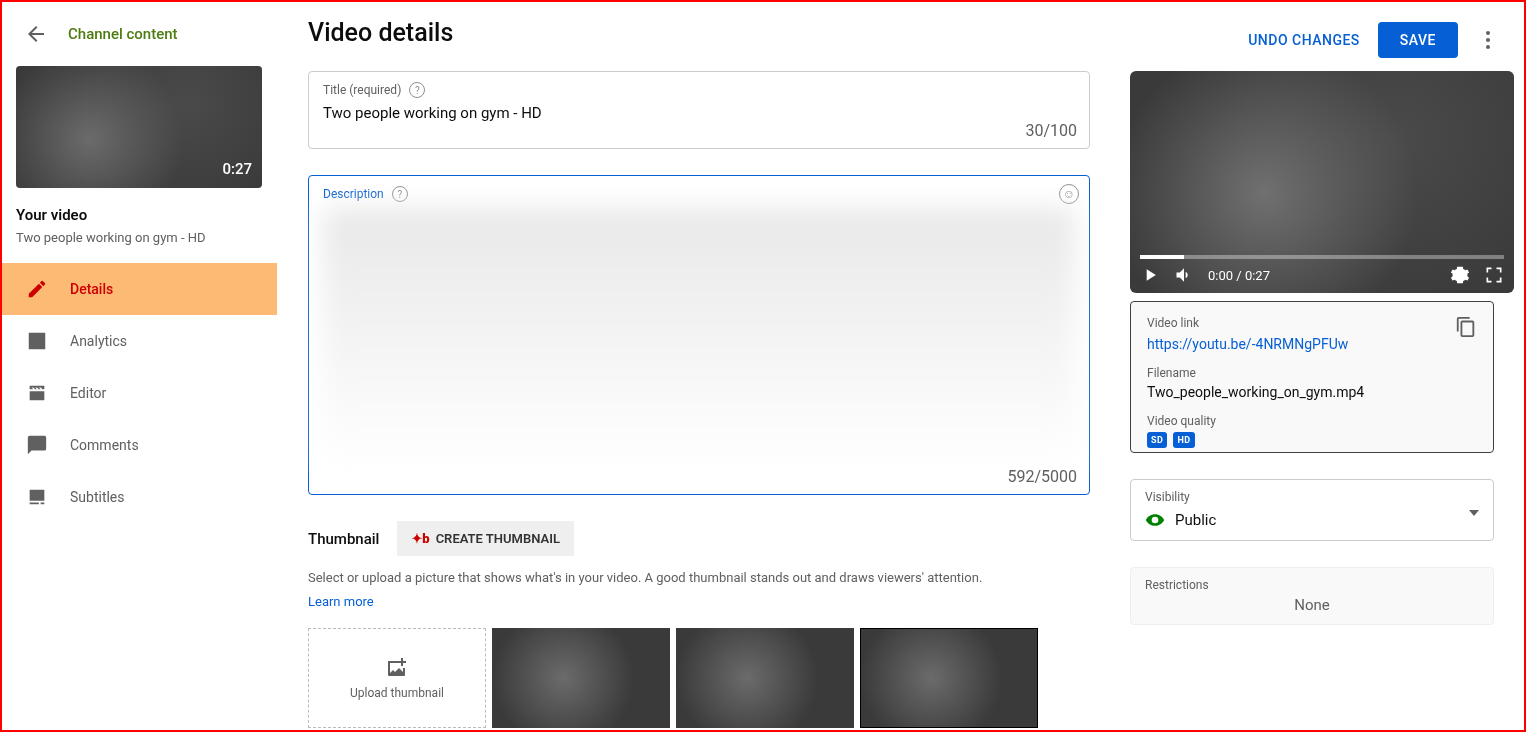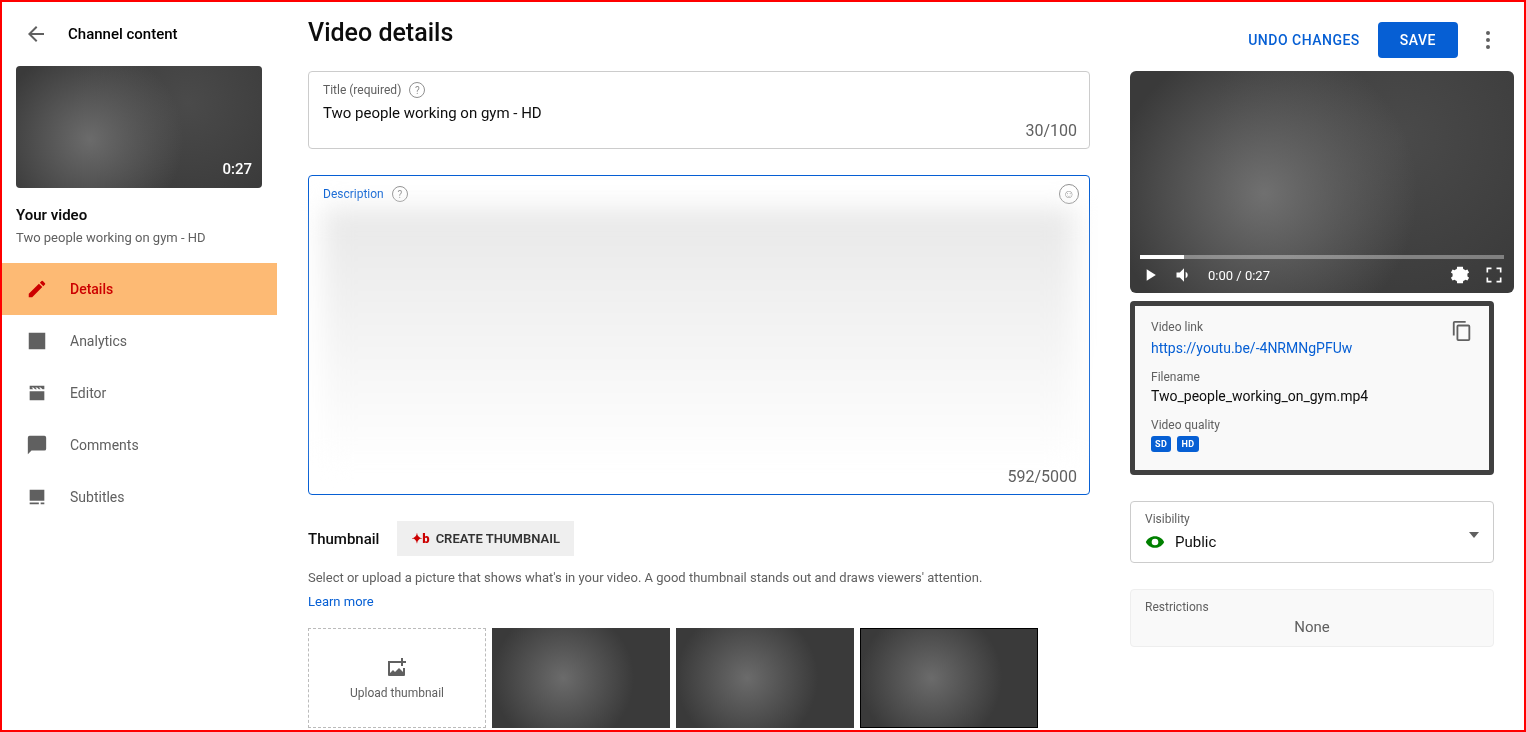--- a/index.html
+++ b/index.html
@@ -3,21 +3,21 @@
   <meta charset="utf-8">
   <style>
     * { box-sizing: border-box; margin: 0; padding: 0; font-family: Roboto, Arial, sans-serif; }
     body { background: #fff; width: 1526px; height: 732px; overflow: hidden; border: 2px solid #ff0000; }
     .main { display: flex; height: 100%; }
 
     
     .sidebar { width: 276px; flex-shrink: 0; border-right: 1px solid transparent; padding-top: 20px; }
     .back-row { display: flex; align-items: center; gap: 20px; padding: 0 0 20px 22px; }
     .back-arrow { width: 24px; height: 24px; color: #606060; cursor: pointer; }
-    .channel-content { font-size: 15px; font-weight: 500; color: #000000; }
+    .channel-content { font-size: 15px; font-weight: 500; color: #4d7c0f; }
     .thumb { position: relative; width: 246px; height: 122px; margin-left: 14px; background: linear-gradient(135deg,#2a2a2a,#555,#2a2a2a); border-radius: 4px; overflow: hidden; cursor: pointer; }
     .thumb-img { width: 100%; height: 100%; background: #3a3a3a; background-image: radial-gradient(circle at 30% 60%, #6b6b6b 0%, transparent 50%), radial-gradient(circle at 70% 30%, #4a4a4a 0%, transparent 60%); }
     .thumb-time { position: absolute; right: 10px; bottom: 10px; color: #fff; font-size: 15px; font-weight: 500; }
     .your-video { padding: 18px 14px 6px; font-size: 15px; font-weight: 600; color: #0d0d0d; }
     .video-sub { padding: 0 14px 18px; font-size: 13px; color: #606060; }
     .nav-item { display: flex; align-items: center; gap: 22px; height: 52px; padding-left: 24px; cursor: pointer; font-size: 14px; color: #606060; }
     .nav-item .nav-icon { width: 22px; height: 22px; color: #606060; display:flex;align-items:center;justify-content:center;}
     .nav-item.active { background: #fdba74; color: #cc0000; font-weight: 500; }
     .nav-item.active .nav-icon { color: #cc0000; }
 
@@ -61,21 +61,21 @@
     .right-col { width: 394px; flex-shrink: 0; padding-right: 30px; }
     .preview { width: 384px; height: 222px; background: #2a2a2a; position: relative; border-radius: 6px; overflow: hidden; margin-bottom: 8px;}
     .preview-img { width:100%; height:100%; background:#3a3a3a; background-image: radial-gradient(circle at 35% 55%, #707070 0%, transparent 55%), radial-gradient(circle at 70% 30%, #4a4a4a 0%, transparent 60%); }
     .progress-bar { position:absolute; bottom: 34px; left: 10px; right: 10px; height: 4px; background: rgba(255,255,255,0.35); }
     .progress-fill { width: 12%; height: 100%; background: #fff; }
     .controls { position: absolute; bottom: 0; left: 0; right: 0; height: 36px; display: flex; align-items: center; padding: 0 10px; gap: 14px; color: #fff; }
     .ctrl-icon { width: 20px; height: 20px; cursor: pointer; display:flex;align-items:center;justify-content:center;}
     .controls .time { font-size: 13px; flex:1; }
     .ctrl-right { display:flex; gap: 14px; }
 
-    .meta-block { background: #f9f9f9; padding: 14px 16px 18px; border: 5px solid #404040; border-radius: 4px; margin-bottom: 26px;}
+    .meta-block { background: #f9f9f9; padding: 14px 16px 4px; border: 1px solid #404040; border-radius: 4px; margin-bottom: 26px;}
     .meta-label { font-size: 12px; color: #606060; margin-bottom: 4px; }
     .meta-value { font-size: 14px; color: #0d0d0d; margin-bottom: 14px; }
     .link-row { display:flex; justify-content:space-between; align-items:flex-start;}
     .video-link { color: #065fd4; font-size: 14px; cursor: pointer; margin-bottom: 14px; display:inline-block;}
     .copy-icon { width: 22px; height: 22px; cursor: pointer; color: #606060; }
     .badge-row { display:flex; gap:6px; margin-top:4px;}
     .badge { background: #065fd4; color: #fff; font-size: 9px; font-weight: 700; padding: 3px 4px; border-radius: 3px; letter-spacing:0.5px;}
 
     .dropdown-box { border: 1px solid #ccc; border-radius: 4px; padding: 10px 14px; cursor: pointer; margin-bottom: 26px; position:relative;}
     .dropdown-label { font-size: 12px; color: #606060; margin-bottom: 6px; }

